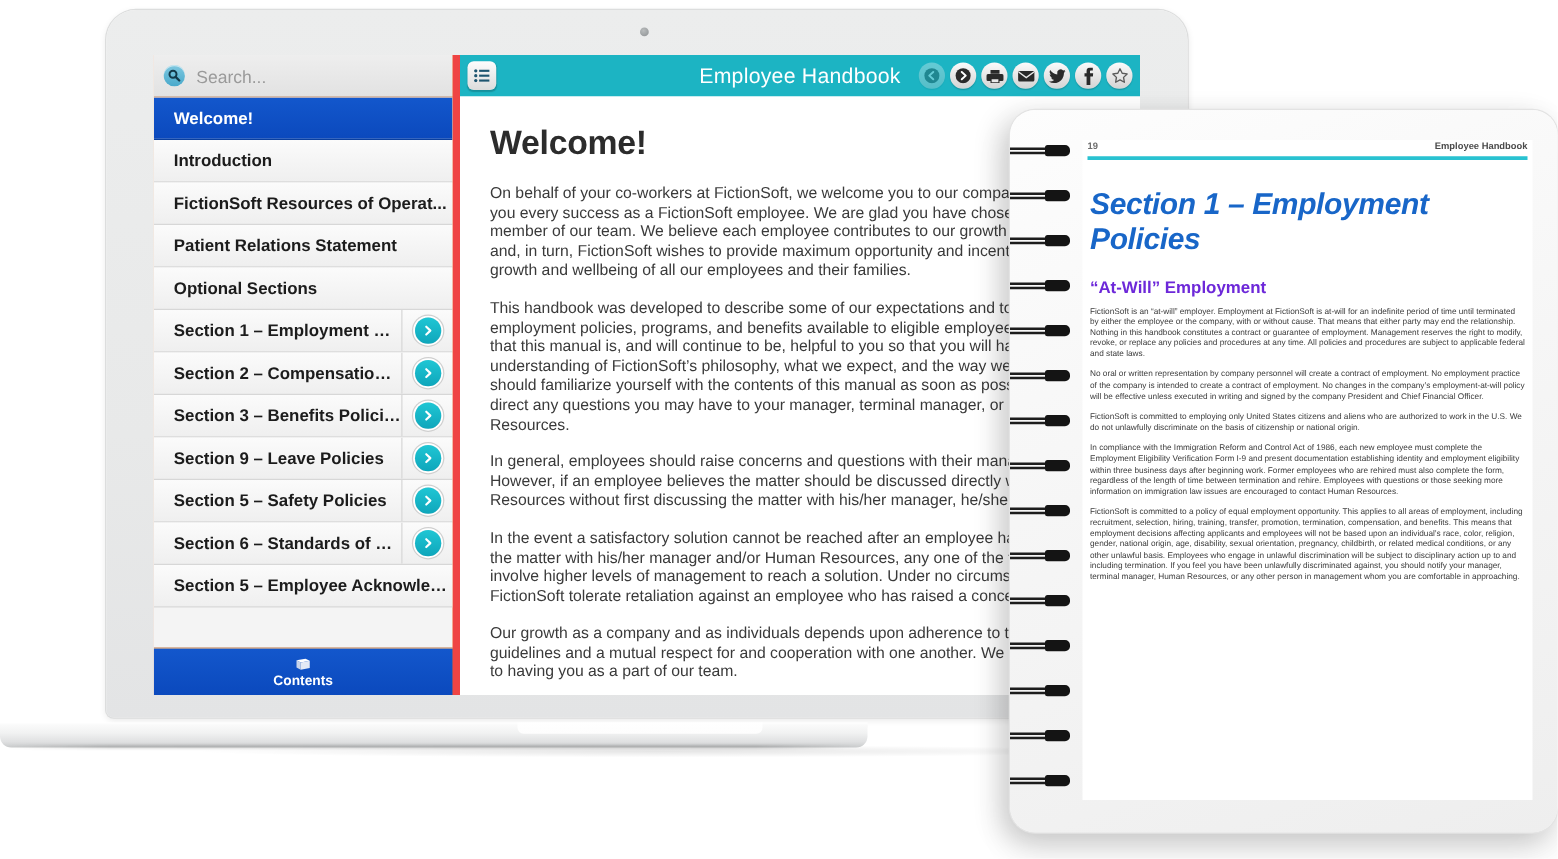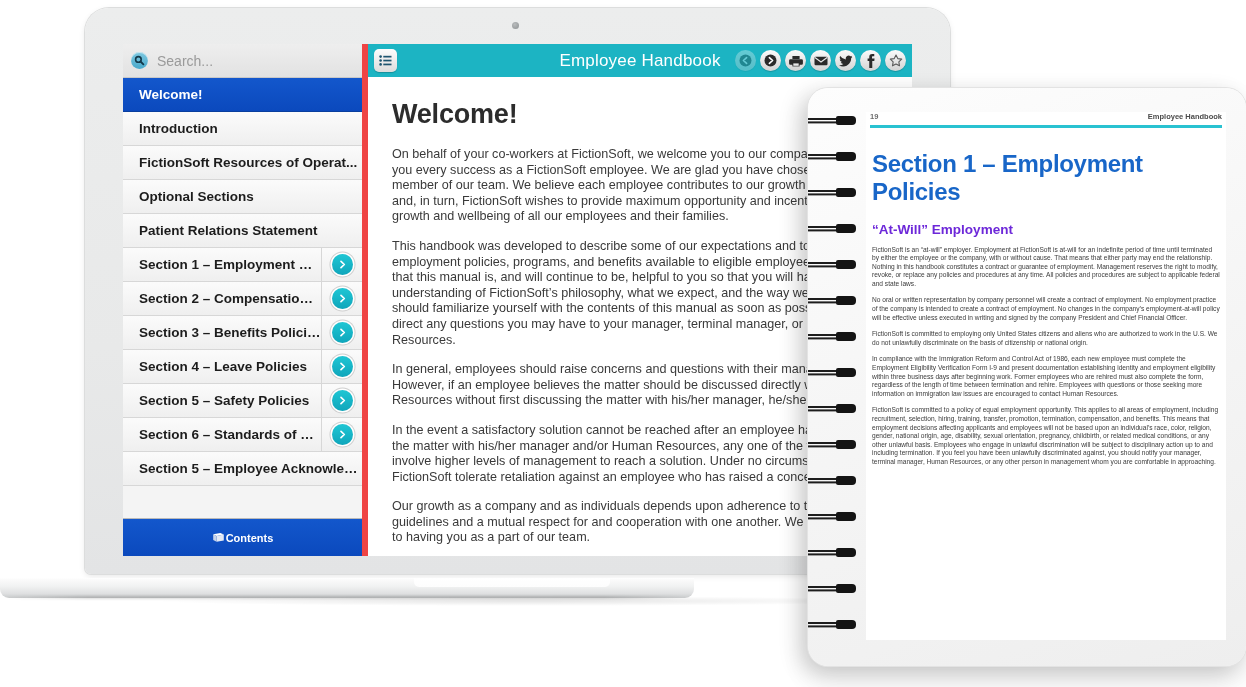--- a/index.html
+++ b/index.html
@@ -97,21 +97,21 @@
   }
   .arrow-circle {
     width:21px; height:21px; border-radius:50%;
     background: linear-gradient(180deg,#1fc6d4,#0fa6bb);
     box-shadow: 0 0 0 1.5px #ffffff, 0 0 0 2.5px #cfcfcf;
     display:flex; align-items:center; justify-content:center;
   }
 
   .tabbar { flex:0 0 38px; height:38px; display:flex; border-top:1px solid #b9b9b9; }
   .tab {
-    flex:1; display:flex; flex-direction:row; align-items:center; justify-content:center;
+    flex:1; display:flex; flex-direction:column; align-items:center; justify-content:center;
     gap:1px; font-size:11px; font-weight:bold;
   }
   .tab.active {
     background: linear-gradient(180deg,#1357cc 0%,#0b49bd 100%); color:#fff;
   }
   .tab.inactive {
     background: linear-gradient(180deg,#fcfcfc 0%,#e9e9e9 100%); color:#2b2b2b;
     border-left:1px solid #c4c4c4;
   }
   .tab-icon { height:13px; display:flex; align-items:center; }
@@ -164,21 +164,21 @@
   .tablet-page {
     position:absolute; left:42px; top:24px; right:20px; bottom:26px;
     background:#ffffff; overflow:hidden;margin-left:16px;
   }
   .nb-head { display:flex; align-items:flex-end; justify-content:space-between; padding:0 4px 2px 4px; }
   .nb-pagenum { font-size:7.5px; color:#6d6d6d; font-weight:bold; }
   .nb-headtitle { font-size:7.5px; color:#4a4a4a; font-weight:bold; }
   .nb-rule { height:2.5px; background:#29c2d1; margin:2px 4px 0 4px; }
   .nb-body { padding:22px 6px 0 6px; }
   .nb-h1 {
-    font-size:24px; font-weight:bold; color:#1866c8; margin:0 0 16px 0; letter-spacing:-.3px;
+    font-size:24px; font-weight:bold; color:#1866c8; margin:0 0 16px 0; letter-spacing:-.3px;font-style:italic;
   }
   .nb-h2 {
     font-size:13.5px; font-weight:bold; color:#6d28d9; margin:0 0 9px 0;
   }
   .nb-h2.spaced { margin-top:22px; }
   .nb-p {
     font-size:6.6px; line-height:8.6px; color:#3b3b3b; margin:0 0 8px 0;
   }
   .spiral { position:absolute; left:0px; top:28px; width:60px; height:540px; }
   .ring { position:absolute; left:0; width:48px; height:9px; }
@@ -231,25 +231,25 @@
 
             <div class="toc-item">
               <span class="toc-label">Introduction</span>
             </div>
 
             <div class="toc-item">
               <span class="toc-label">FictionSoft Resources of Operat...</span>
             </div>
 
             <div class="toc-item">
+              <span class="toc-label">Patient Relations Statement</span>
+            </div>
+
+            <div class="toc-item">
               <span class="toc-label">Optional Sections</span>
-            </div>
-
-            <div class="toc-item">
-              <span class="toc-label">Patient Relations Statement</span>
             </div>
 
             <div class="toc-item">
               <span class="toc-label">Section 1 – Employment Pol...</span>
               <span class="toc-arrow">
                 <span class="arrow-circle">
                   <svg width="9" height="9" viewBox="0 0 9 9">
                       <path d="M3 1.4 L6.3 4.5 L3 7.6" fill="none" stroke="#fff" stroke-width="1.7" stroke-linecap="round" stroke-linejoin="round"></path>
                     </svg>
                 </span>
@@ -272,21 +272,21 @@
               <span class="toc-arrow">
                 <span class="arrow-circle">
                   <svg width="9" height="9" viewBox="0 0 9 9">
                       <path d="M3 1.4 L6.3 4.5 L3 7.6" fill="none" stroke="#fff" stroke-width="1.7" stroke-linecap="round" stroke-linejoin="round"></path>
                     </svg>
                 </span>
               </span>
             </div>
 
             <div class="toc-item">
-              <span class="toc-label">Section 4 – Leave Policies</span>
+              <span class="toc-label">Section 9 – Leave Policies</span>
               <span class="toc-arrow">
                 <span class="arrow-circle">
                   <svg width="9" height="9" viewBox="0 0 9 9">
                       <path d="M3 1.4 L6.3 4.5 L3 7.6" fill="none" stroke="#fff" stroke-width="1.7" stroke-linecap="round" stroke-linejoin="round"></path>
                     </svg>
                 </span>
               </span>
             </div>
 
             <div class="toc-item">

